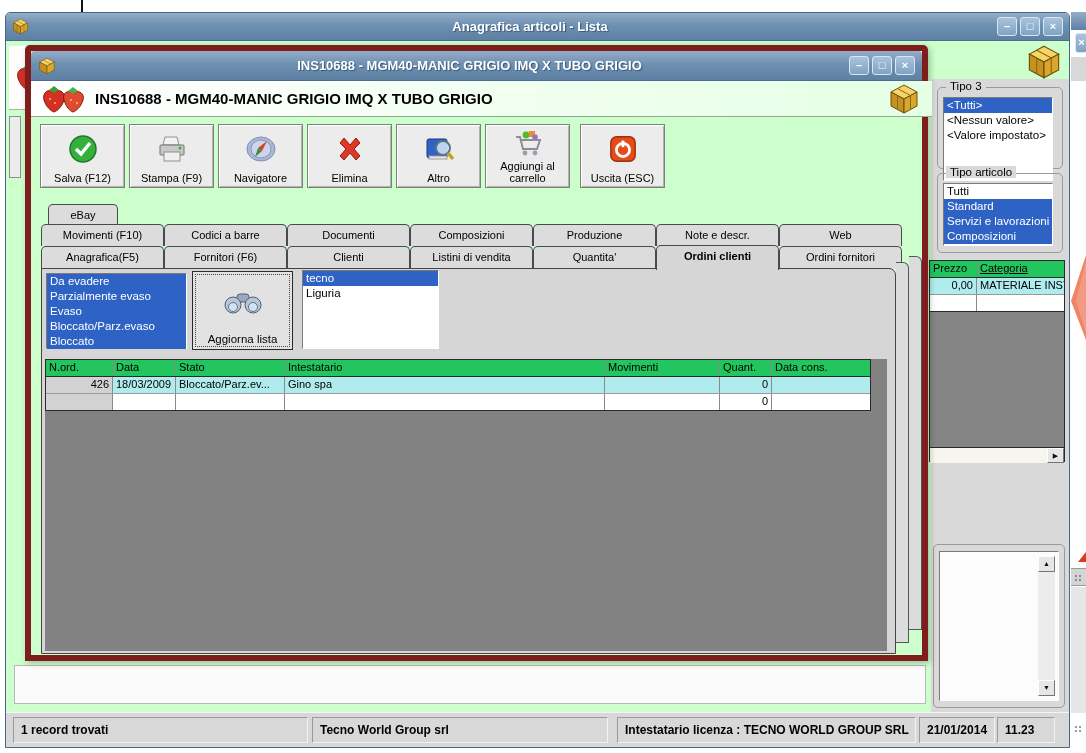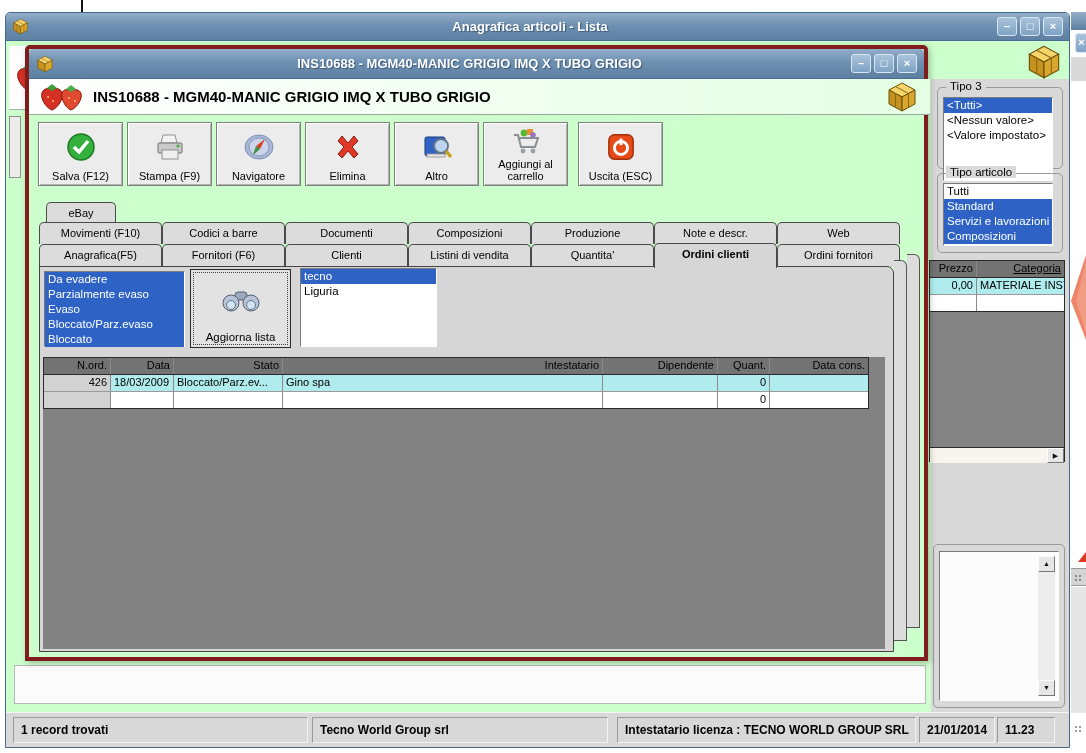--- a/index.html
+++ b/index.html
@@ -53,21 +53,21 @@
     position:absolute; height:22px; background:#dcdcdc;
     border:1px solid #4a4a4a; border-bottom:none; border-radius:5px 5px 0 0;
     text-align:center; line-height:20px; font-size:11px; white-space:nowrap; overflow:hidden;
   }
   .tab.active { background:#d6d6d6; font-weight:bold; height:25px; z-index:5; }
 
   
   .g-row { display:flex; }
   .g-cell { border-right:1px solid #8a8a8a; padding:0 3px; height:16px; line-height:15px;
             white-space:nowrap; overflow:hidden; font-size:11px; }
-  .g-head { background:#737373;text-align:right; }
+  .g-head { background:#22c55e; }
   .num { text-align:right; }
 
   .sb-panel { position:absolute; top:4px; height:26px; background:#d8d8d8;
               border:1px solid; border-color:#9a9a9a #f2f2f2 #f2f2f2 #9a9a9a;
               font-weight:bold; font-size:12px; line-height:24px; padding-left:7px;
               white-space:nowrap; overflow:hidden; }
 </style>
 </head>
 <body>
 
@@ -186,21 +186,21 @@
 
   <div class="abs" style="left:0;bottom:0;width:1063px;height:35px;background:#d8d8d8;border-top:1px solid #f5f5f5;">
     <div class="sb-panel" style="left:7px;width:295px;">1 record trovati</div>
     <div class="sb-panel" style="left:306px;width:296px;">Tecno World Group srl</div>
     <div class="sb-panel" style="left:611px;width:299px;">Intestatario licenza : TECNO WORLD GROUP SRL</div>
     <div class="sb-panel" style="left:913px;width:76px;">21/01/2014</div>
     <div class="sb-panel" style="left:991px;width:58px;">11.23</div>
   </div>
 </div>
 
-<div class="abs" style="left:25px;top:45px;width:903px;height:616px;background:#ccffcc;border:4px solid #7f1d1d;border-radius:5px 5px 0 0;box-shadow:2px 2px 6px rgba(0,0,0,0.25);">
+<div class="abs" style="left:25px;top:45px;width:903px;height:616px;background:#ccffcc;border:6px solid #7f1d1d;border-radius:5px 5px 0 0;box-shadow:2px 2px 6px rgba(0,0,0,0.25);">
 
   <div class="titlebar" style="height:30px;border-radius:4px 4px 0 0;padding:0 7px;">
     <svg width="18" height="18" viewBox="0 0 32 32">
       <polygon points="16,2 29,9 16,16 3,9" fill="#f5d469" stroke="#6b4e08"></polygon>
       <polygon points="3,9 16,16 16,30 3,23" fill="#c6921f" stroke="#6b4e08"></polygon>
       <polygon points="29,9 16,16 16,30 29,23" fill="#d9a62e" stroke="#6b4e08"></polygon>
       <line x1="9.5" y1="5.5" x2="22.5" y2="12.5" stroke="#8a6a10"></line>
     </svg>
     <span class="t-text">INS10688 - MGM40-MANIC GRIGIO IMQ X TUBO GRIGIO</span>
     <span class="winbtn">–</span>
@@ -354,21 +354,21 @@
       </div>
 
     <div class="abs" style="left:3px;top:90px;width:842px;height:292px;background:#828282;"></div>
 
     <div class="abs" style="left:3px;top:90px;width:826px;border:1px solid #2a2a2a;background:#fff;">
       <div class="g-row g-head" style="border-bottom:1px solid #2a2a2a;">
         <div class="g-cell" style="width:67px;">N.ord.</div>
         <div class="g-cell" style="width:63px;">Data</div>
         <div class="g-cell" style="width:109px;">Stato</div>
         <div class="g-cell" style="width:320px;">Intestatario</div>
-        <div class="g-cell" style="width:115px;">Dipendente</div>
+        <div class="g-cell" style="width:115px;">Movimenti</div>
         <div class="g-cell" style="width:52px;">Quant.</div>
         <div class="g-cell" style="width:98px;border-right:none;">Data cons.</div>
       </div>
       <div class="g-row" style="background:#b0ecee;border-bottom:1px solid #9a9a9a;">
         <div class="g-cell num" style="width:67px;background:#d2d2d2;">426</div>
         <div class="g-cell" style="width:63px;">18/03/2009</div>
         <div class="g-cell" style="width:109px;">Bloccato/Parz.ev...</div>
         <div class="g-cell" style="width:320px;">Gino spa</div>
         <div class="g-cell" style="width:115px;"></div>
         <div class="g-cell num" style="width:52px;">0</div>

